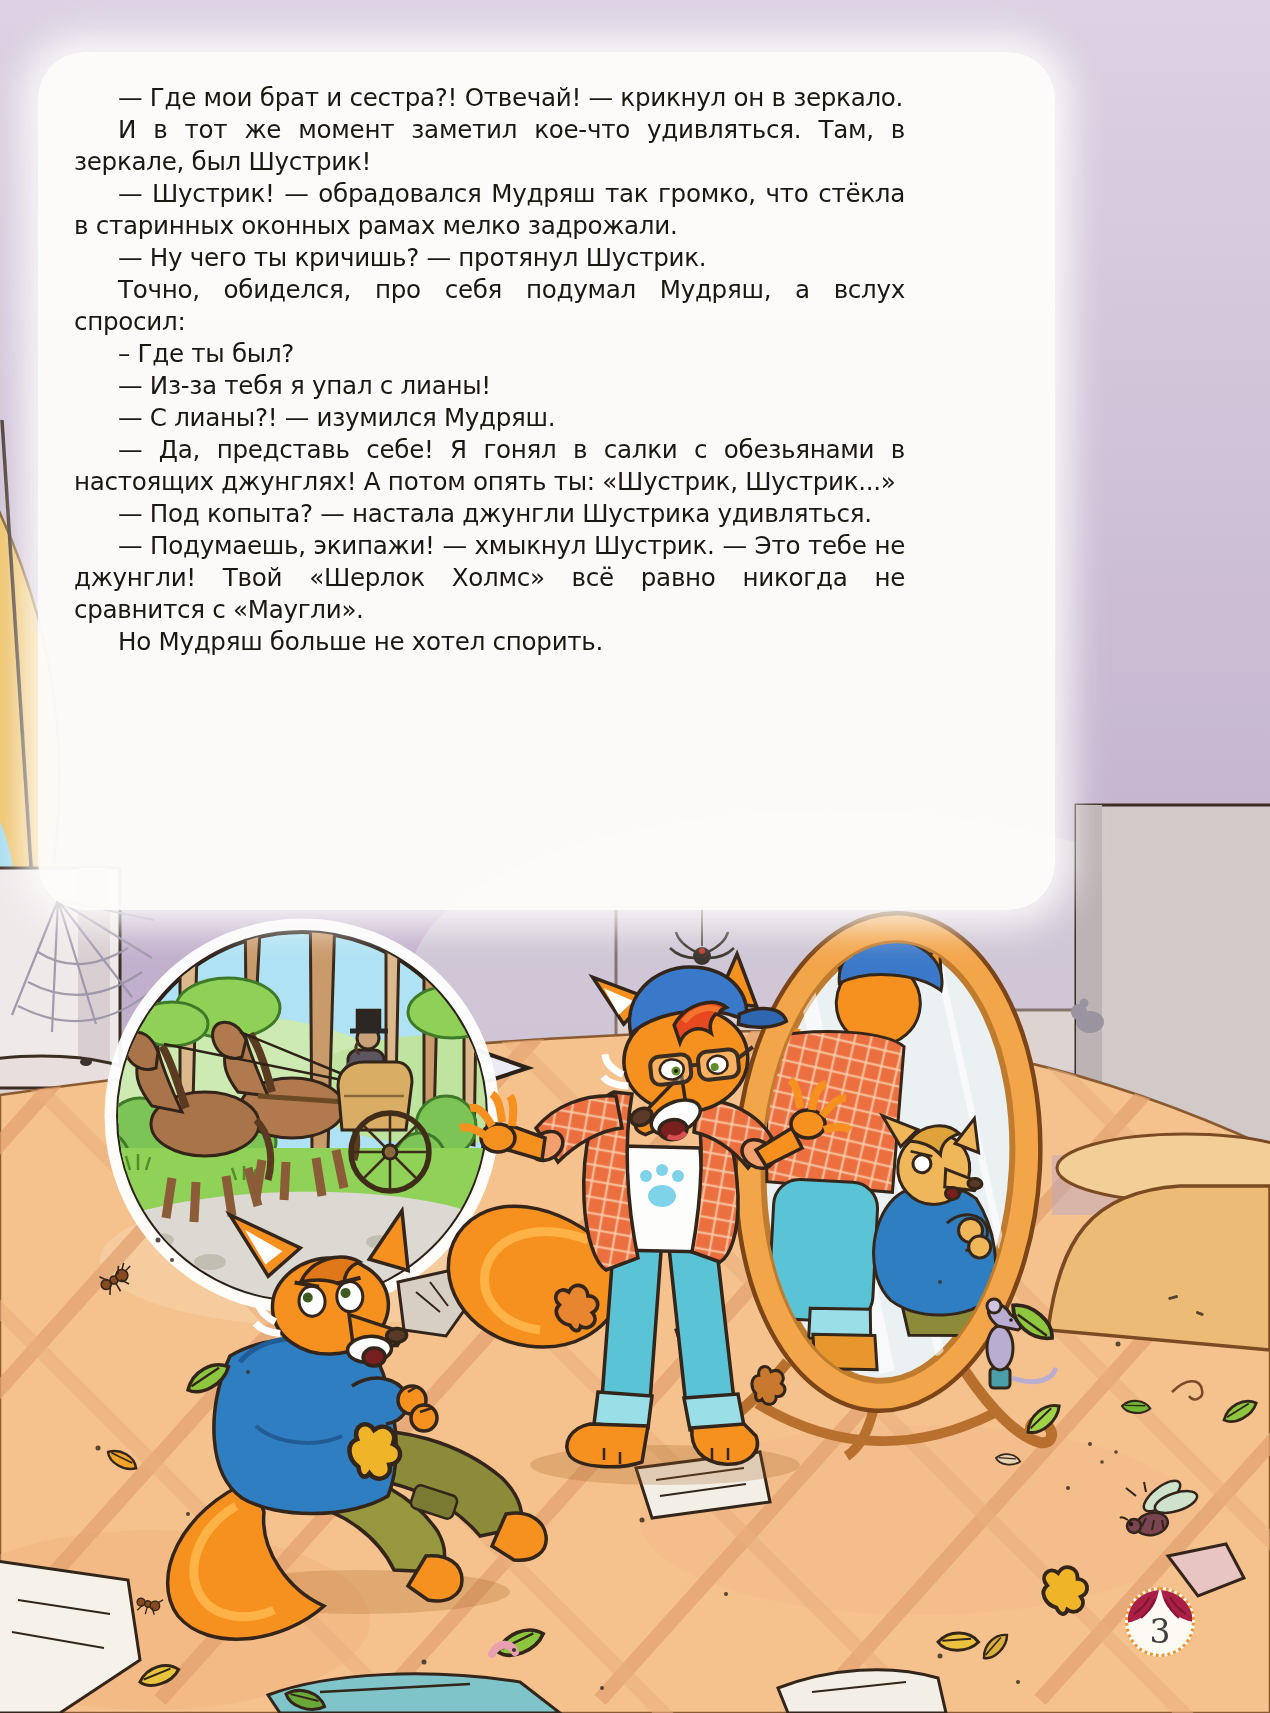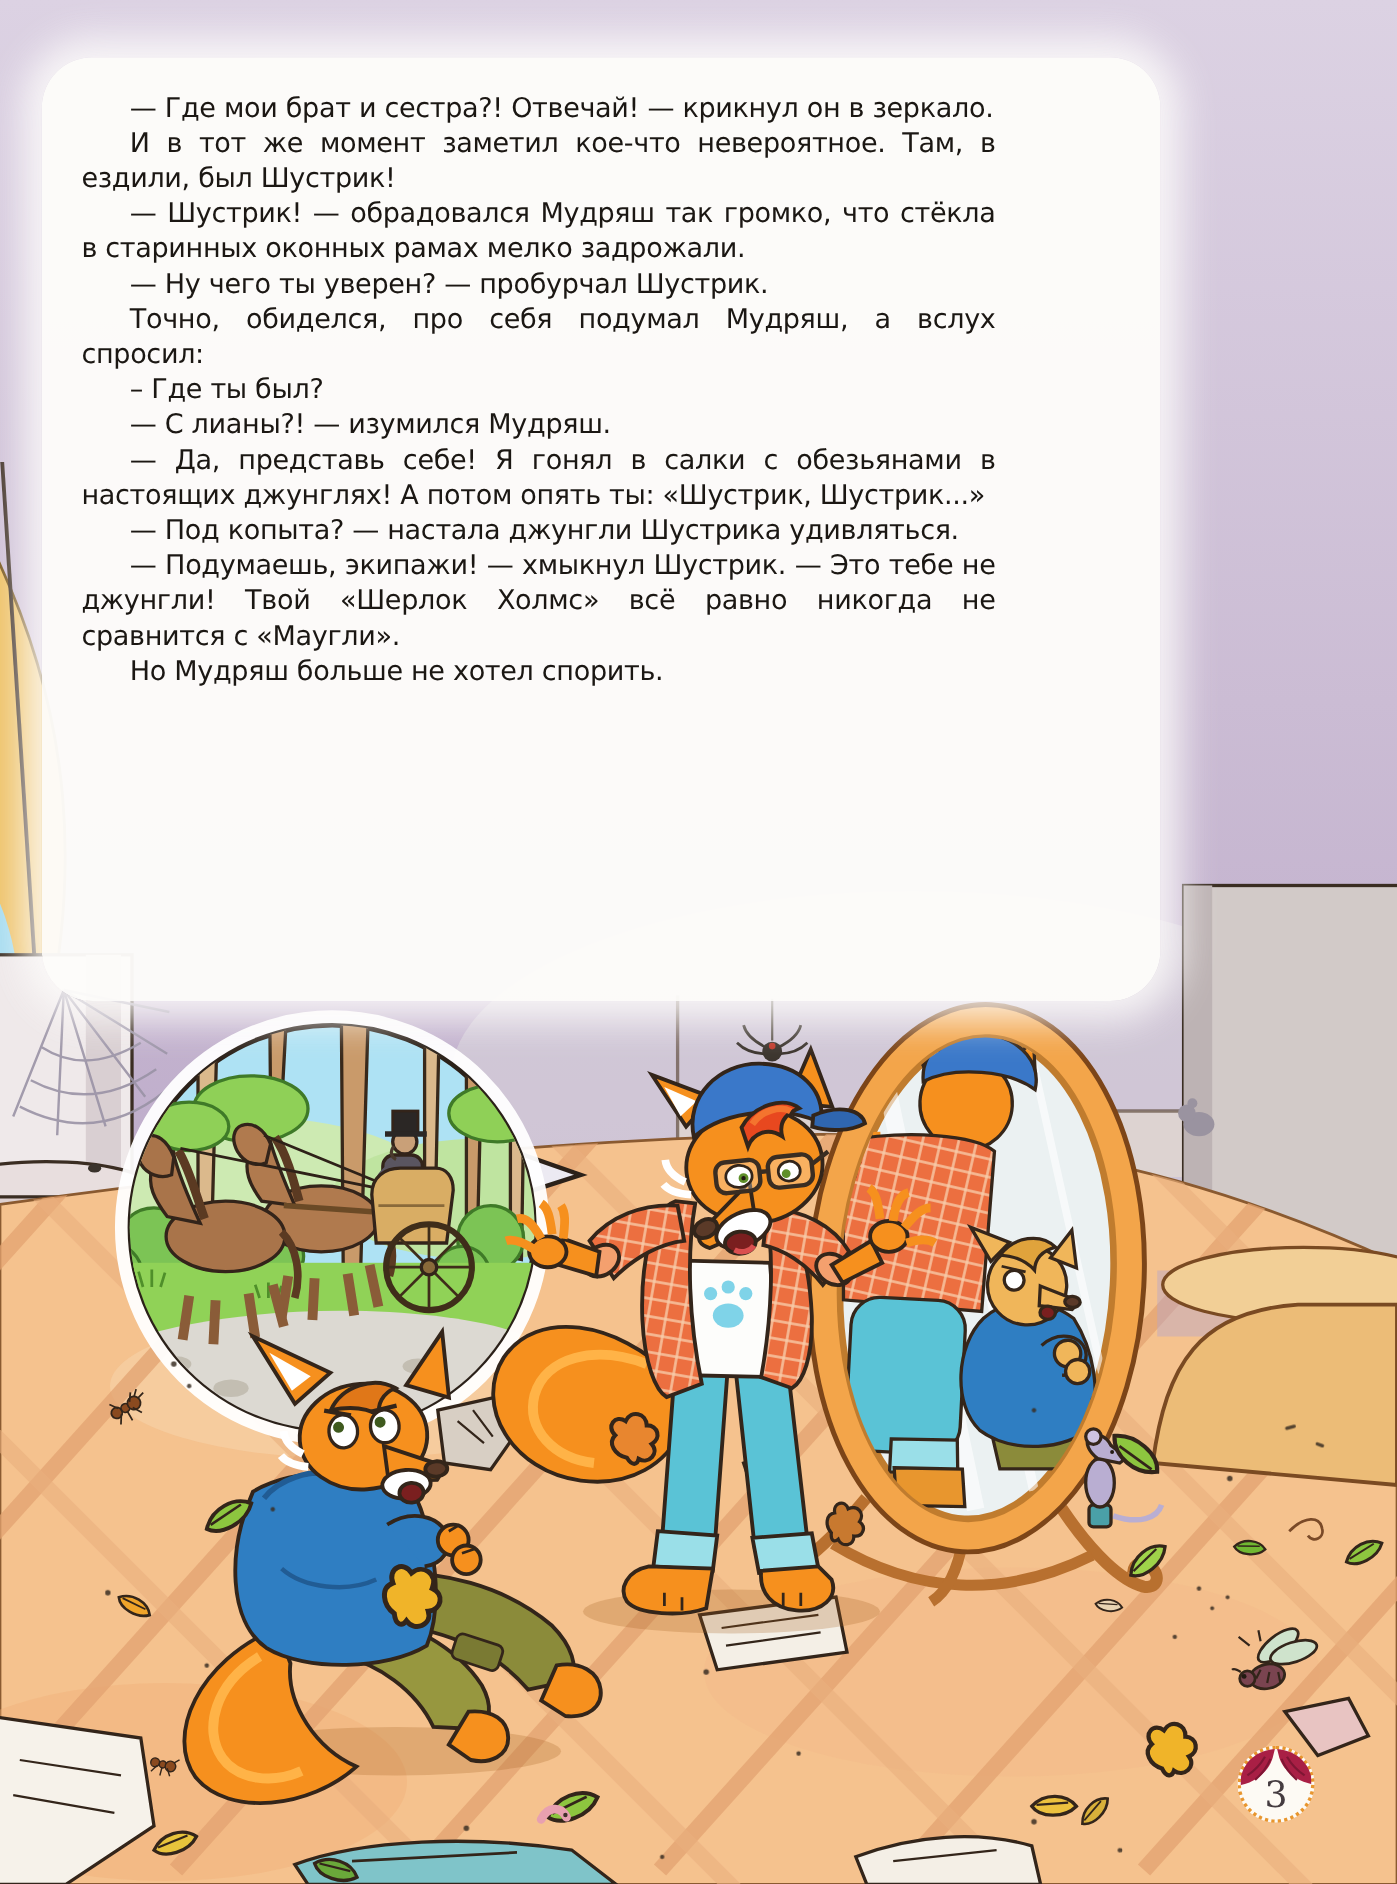--- a/index.html
+++ b/index.html
@@ -478,25 +478,26 @@
     <circle cx="602" cy="1688" r="2"></circle>
       <circle cx="940" cy="1656" r="2.5"></circle>
       <circle cx="1018" cy="1682" r="2"></circle>
     <circle cx="1102" cy="1462" r="1.8"></circle>
       <circle cx="1116" cy="1452" r="1.8"></circle>
   </g>
 </svg>
 
 <div class="text-panel">
   <p>— Где мои брат и сестра?! Отвечай! — крикнул он в зеркало.</p>
-  <p>И в тот же момент заметил кое-что невероятное. Там, в ездили, был Шустрик!</p>
+  <p>И в тот же момент заметил кое-что удивляться. Там, в зеркале, был Шустрик!</p>
   <p>— Шустрик! — обрадовался Мудряш так громко, что стёкла в старинных оконных рамах мелко задрожали.</p>
-  <p>— Ну чего ты уверен? — пробурчал Шустрик.</p>
+  <p>— Ну чего ты кричишь? — протянул Шустрик.</p>
   <p>Точно, обиделся, про себя подумал Мудряш, а вслух спросил:</p>
   <p>– Где ты был?</p>
+  <p>— Из-за тебя я упал с лианы!</p>
   <p>— С лианы?! — изумился Мудряш.</p>
   <p>— Да, представь себе! Я гонял в салки с обезьянами в настоящих джунглях! А потом опять ты: «Шустрик, Шустрик...»</p>
   <p>— Под копыта? — настала джунгли Шустрика удивляться.</p>
   <p>— Подумаешь, экипажи! — хмыкнул Шустрик. — Это тебе не джунгли! Твой «Шерлок Холмс» всё равно никогда не сравнится с «Маугли».</p>
   <p>Но Мудряш больше не хотел спорить.</p>
 </div>
 
 <div class="badge">
   <svg width="64" height="64" viewBox="0 0 64 64">
     <path d="M31,0 C 11,2 0,15 -1,33 C 14,30 25,21 29,8 Z" fill="#a91f45"></path>

